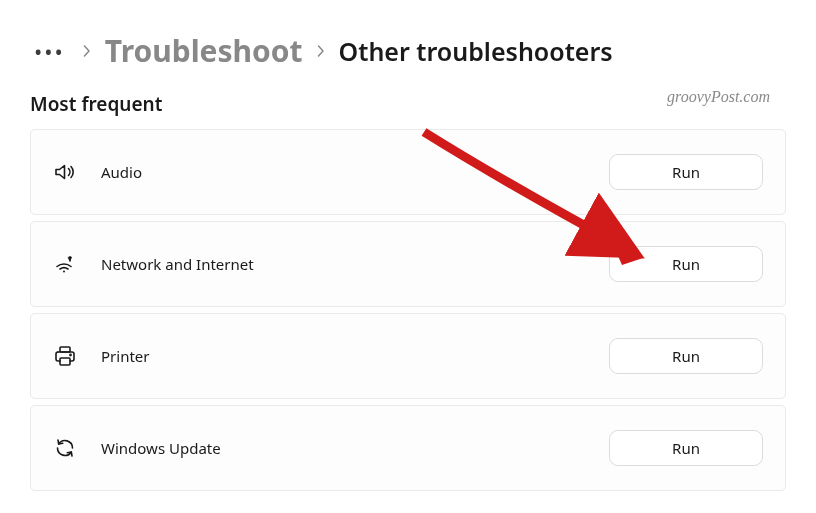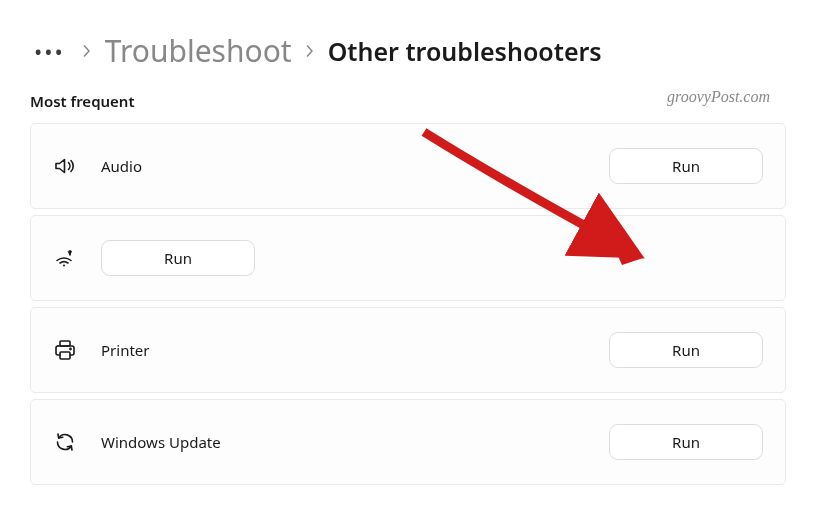--- a/index.html
+++ b/index.html
@@ -24,30 +24,30 @@
       letter-spacing: 2px;
       padding: 0 4px;
     }
     .breadcrumb .chevron {
       color: #888;
       display: inline-flex;
       align-items: center;
     }
     .breadcrumb .crumb-link {
       font-size: 30px;
-      font-weight: 400;
+      font-weight: 700;
       color: #888;
     }
     .breadcrumb .crumb-current {
       font-size: 25px;
       font-weight: 600;
       color: #1a1a1a;
     }
     .section-heading {
-      font-size: 15px;
+      font-size: 19px;
       font-weight: 600;
       color: #1a1a1a;
       margin-bottom: 12px;
     }
     .watermark {
       position: absolute;
       top: 88px;
       right: 46px;
       color: #8a8a8a;
       font-family: Georgia, "Times New Roman", serif;
@@ -137,20 +137,21 @@
   <div class="item">
     <span class="icon">
       <svg width="24" height="24" viewBox="0 0 24 24" fill="none" stroke="currentColor" stroke-width="1.6" stroke-linecap="round" stroke-linejoin="round">
         <path d="M4 14.5 a11 11 0 0 1 14 0"></path>
         <path d="M7 17 a7 7 0 0 1 8 0"></path>
         <circle cx="11" cy="19.5" r="1" fill="currentColor" stroke="none"></circle>
         <path d="M17 5 v4"></path>
         <path d="M15.3 5.3 a3 3 0 0 1 3.4 0 l-1.7 3.2 Z" fill="currentColor" stroke="currentColor" stroke-width="0.8"></path>
       </svg>
     </span>
+    <span class="label">Network and Internet</span>
     <button class="run-button">Run</button>
   </div>
 
   <div class="item">
     <span class="icon">
       <svg width="24" height="24" viewBox="0 0 24 24" fill="none" stroke="currentColor" stroke-width="1.6" stroke-linecap="round" stroke-linejoin="round">
         <rect x="7" y="3" width="10" height="5" rx="1"></rect>
         <path d="M5 8 h14 a2 2 0 0 1 2 2 v5 a2 2 0 0 1 -2 2 h-2"></path>
         <path d="M7 17 h-2 a2 2 0 0 1 -2 -2 v-5 a2 2 0 0 1 2 -2"></path>
         <rect x="7" y="14" width="10" height="7" rx="1"></rect>

